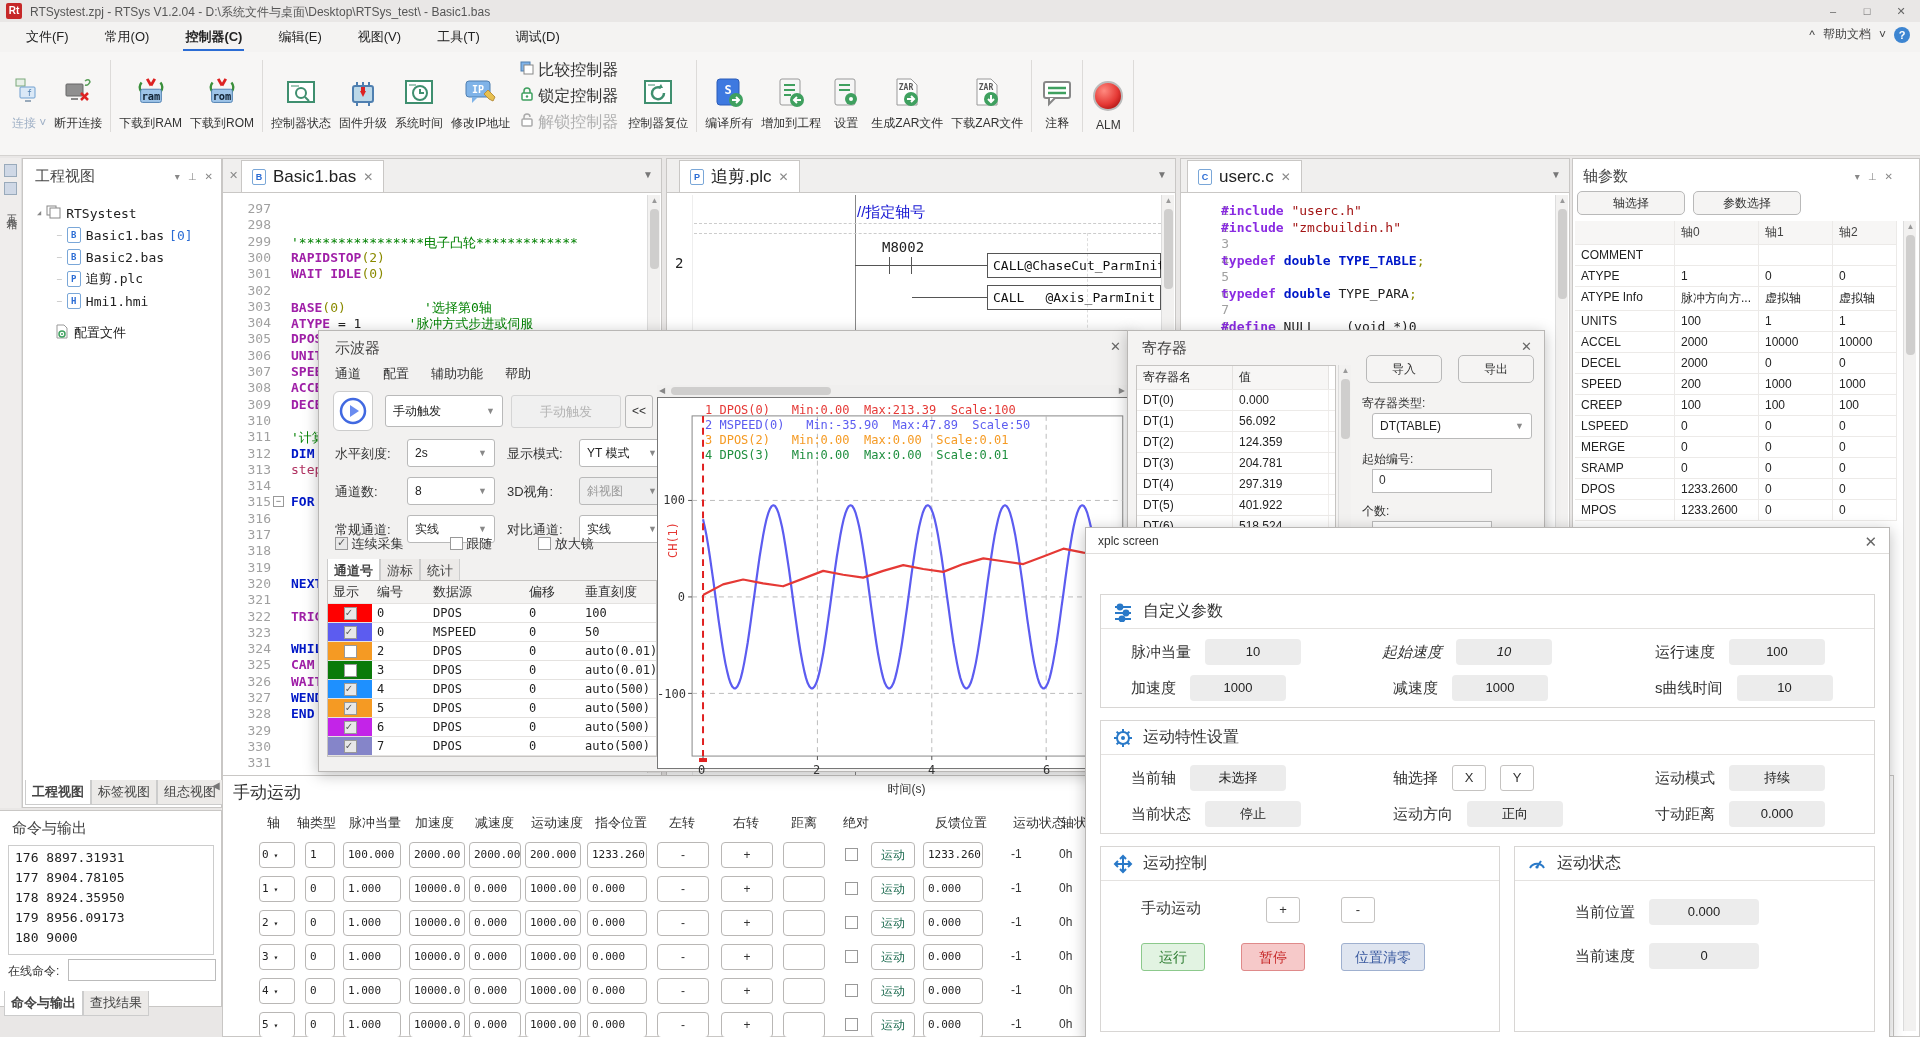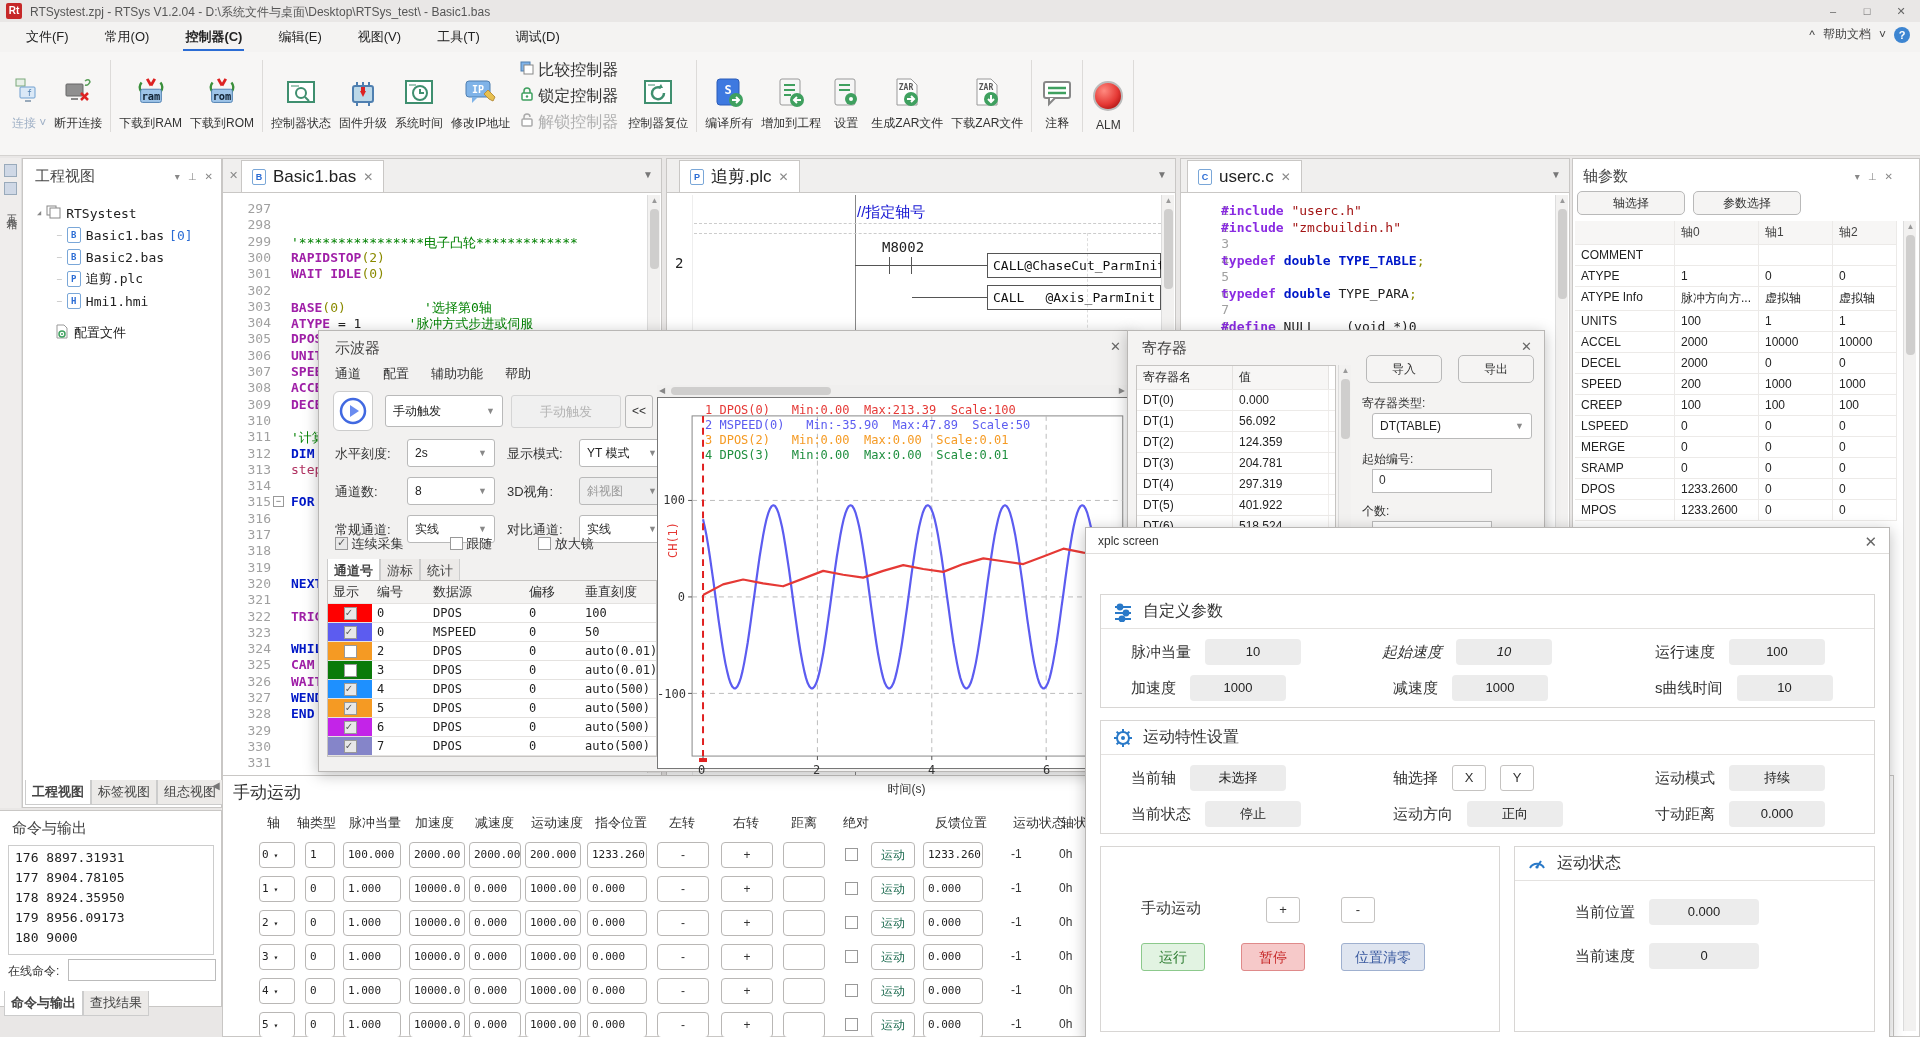--- a/index.html
+++ b/index.html
@@ -1141,20 +1141,33 @@
             <div class="gbox" style="width: 96px; height: 26px; line-height: 26px;">正向</div>
           </div>
           <div class="xfield" style="left: 554px; top: 80px;">
             <span class="xl">寸动距离</span>
             <div class="gbox" style="width: 96px; height: 26px; line-height: 26px;">0.000</div>
           </div>
         </div>
     </div>
 
     <div class="xsec" style="left:14px;top:318px;width:400px;height:186px">
+      <div class="xhead">
+        <svg width="20" height="20" viewBox="0 0 20 20">
+            <g stroke="#2979c8" stroke-width="2" fill="none">
+              <line x1="10" y1="2" x2="10" y2="18"></line>
+              <line x1="2" y1="10" x2="18" y2="10"></line>
+              <path d="M7 5 L10 2 L13 5"></path>
+              <path d="M7 15 L10 18 L13 15"></path>
+              <path d="M5 7 L2 10 L5 13"></path>
+              <path d="M15 7 L18 10 L15 13"></path>
+            </g>
+          </svg>
+        <span>运动控制</span>
+      </div>
       <div class="xfield" style="left:40px;top:52px">
           <span class="xl">手动运动</span>
         </div>
       <div class="abs xbtn-sm" style="left:165px;top:50px">+</div>
       <div class="abs xbtn-sm" style="left:240px;top:50px">-</div>
       <div id="xplc-ctl-btns">
           <div class="abs cbtn green" style="left: 40px; top: 96px; width: 64px;">运行</div>
           <div class="abs cbtn red" style="left: 140px; top: 96px; width: 64px;">暂停</div>
           <div class="abs cbtn blue" style="left: 240px; top: 96px; width: 84px;">位置清零</div>
         </div>

